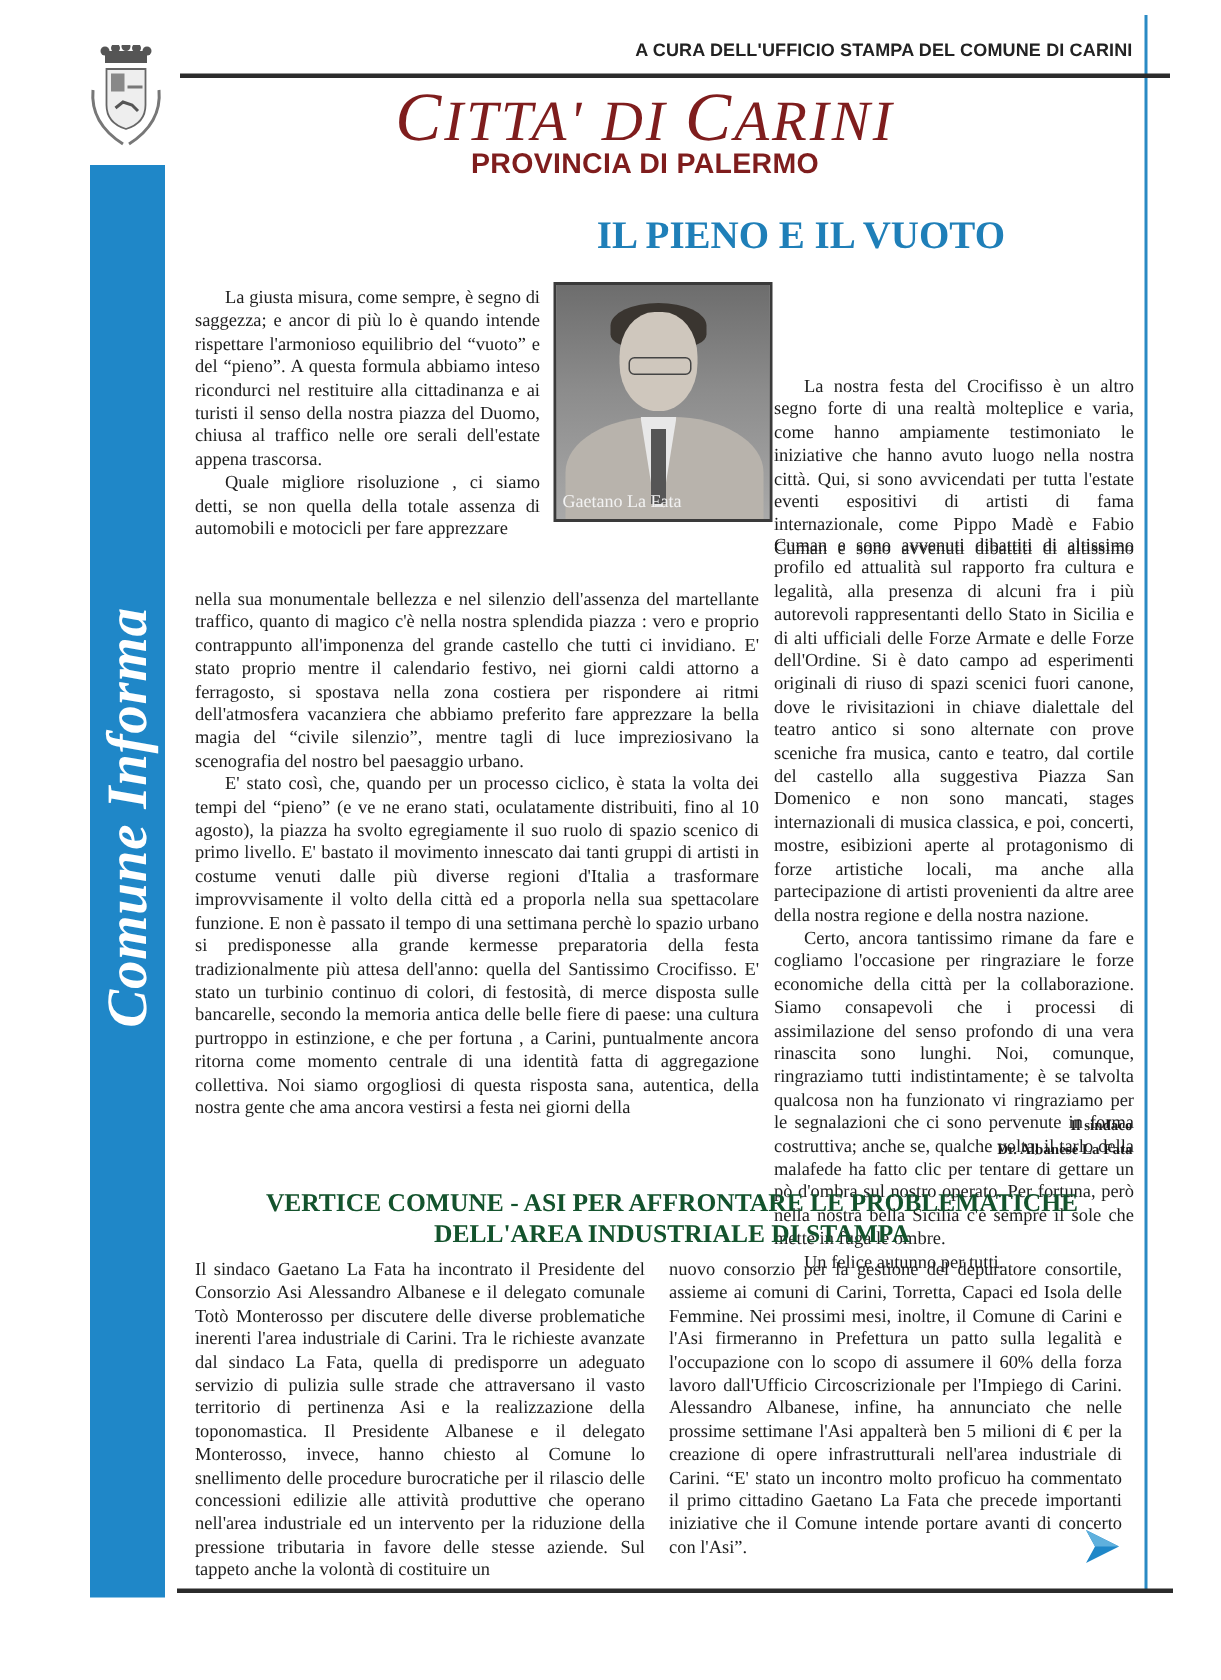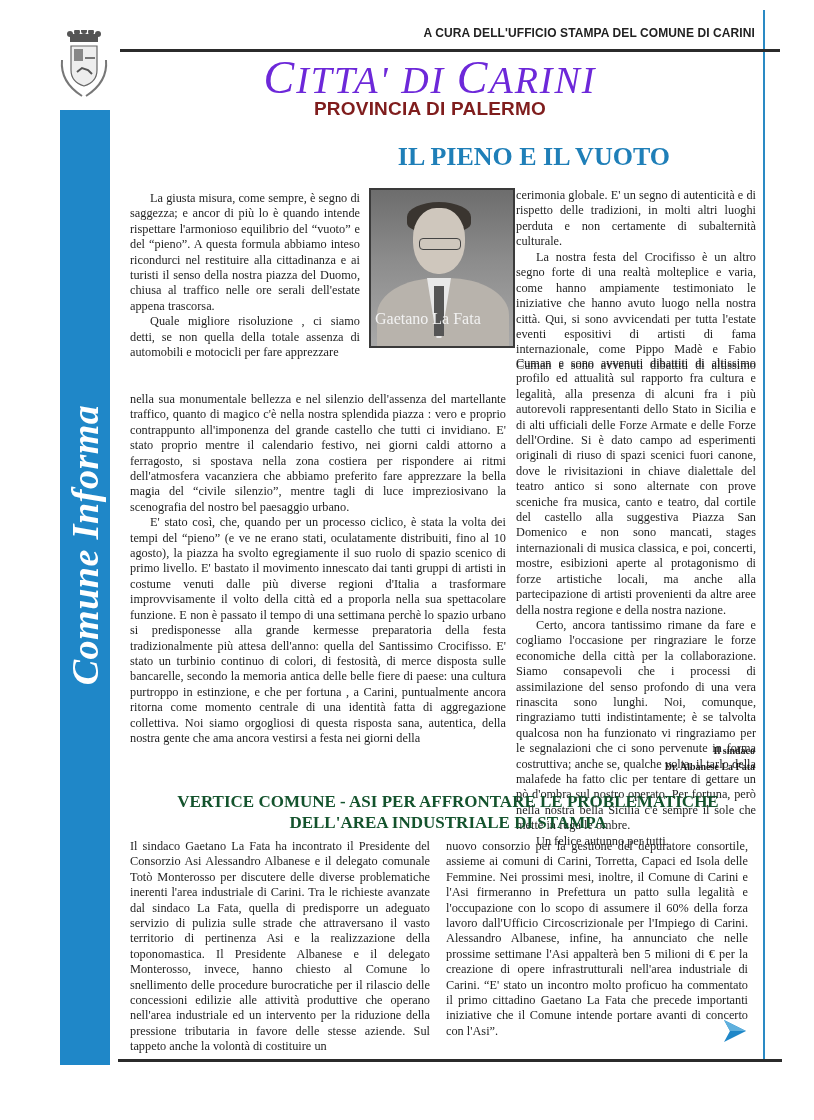--- a/index.html
+++ b/index.html
@@ -20,21 +20,21 @@
   .side-text {
     position: absolute; left: 60px; top: 400px; width: 50px; height: 290px;
     display: flex; align-items: center; justify-content: center;
   }
   .side-text span {
     transform: rotate(-90deg); white-space: nowrap; color: #fff;
     font-family: "Liberation Serif", serif; font-style: italic; font-weight: bold; font-size: 38px; letter-spacing: 0.5px;
   }
   .masthead { position: absolute; left: 190px; top: 58px; width: 480px; text-align: center; }
   .mast-title {
-    font-family: "Liberation Serif", serif; font-style: italic; font-size: 38px; color: #6d28d9; letter-spacing: 2px; line-height: 40px;
+    font-family: "Liberation Serif", serif; font-style: italic; font-size: 38px; color: #7f1d1d; letter-spacing: 2px; line-height: 40px;
   }
   .mast-title .big { font-size: 46px; }
   .mast-sub {
     font-family: "Liberation Sans", sans-serif; font-weight: bold; font-size: 19px; color: #7f1d1d; margin-top: -2px; letter-spacing: 0.2px;
   }
   .headline1 {
     position: absolute; left: 200px; top: 142px; width: 470px; text-align: right;
     font-family: "Liberation Serif", serif; font-weight: bold; font-size: 26px; color: #1f7fb8;
   }
   .col {
@@ -48,21 +48,21 @@
     position: absolute; left: 369px; top: 188px; width: 142px; height: 156px;
     background: linear-gradient(180deg, #6d6d6d 0%, #8c8c8c 45%, #a9a9a9 100%); border: 2px solid #3a3a3a; overflow: hidden;
   }
   .photo .head { position: absolute; left: 42px; top: 18px; width: 52px; height: 66px; border-radius: 45% 45% 48% 48%; background: #cfc7bd; }
   .photo .hair { position: absolute; left: 36px; top: 12px; width: 64px; height: 30px; border-radius: 50% 50% 30% 30%; background: #3a3530; }
   .photo .glasses { position: absolute; left: 48px; top: 48px; width: 40px; height: 10px; border: 1.5px solid #444; border-radius: 4px; }
   .photo .body { position: absolute; left: 6px; top: 88px; width: 132px; height: 80px; border-radius: 46% 46% 0 0; background: #b8b3ac; }
   .photo .shirt { position: absolute; left: 56px; top: 88px; width: 24px; height: 60px; background: #e8e8e8; clip-path: polygon(0 0, 100% 0, 60% 100%, 40% 100%); }
   .photo .tie { position: absolute; left: 63px; top: 96px; width: 10px; height: 50px; background: #555; }
   .photo-caption {
-    position: absolute; left: 4px; bottom: 18px; color: #f2f2f2; font-size: 16px; font-family: "Liberation Serif", serif;
+    position: absolute; left: 4px; bottom: 4px; color: #f2f2f2; font-size: 12px; font-family: "Liberation Serif", serif;
   }
   .signature { position: absolute; left: 560px; top: 743px; width: 195px; text-align: right; font-weight: bold; font-size: 10px; line-height: 16px; }
   .headline2 {
     position: absolute; left: 128px; top: 791px; width: 640px; text-align: center;
     font-family: "Liberation Serif", serif; font-weight: bold; font-size: 17px; line-height: 21px; color: #14532d;
   }
   .col3 { left: 130px; top: 839px; width: 300px; }
   .col4 { left: 446px; top: 839px; width: 302px; }
   .col3 p, .col4 p { text-indent: 0; }
   .arrow { position: absolute; left: 722px; top: 1018px; width: 26px; height: 26px; }
@@ -119,23 +119,20 @@
     <div class="head"></div>
     <div class="glasses"></div>
     <div class="photo-caption">Gaetano La Fata</div>
   </div>
 
   <div class="col col1b" style="top:392px;">
     <p style="text-indent:0">nella sua monumentale bellezza e nel silenzio dell'assenza del martellante traffico, quanto di magico c'è nella nostra splendida piazza : vero e proprio contrappunto all'imponenza del grande castello che tutti ci invidiano. E' stato proprio mentre il calendario festivo, nei giorni caldi attorno a ferragosto, si spostava nella zona costiera per rispondere ai ritmi dell'atmosfera vacanziera che abbiamo preferito fare apprezzare la bella magia del “civile silenzio”, mentre tagli di luce impreziosivano la scenografia del nostro bel paesaggio urbano.</p>
     <p>E' stato così, che, quando per un processo ciclico, è stata la volta dei tempi del “pieno” (e ve ne erano stati, oculatamente distribuiti, fino al 10 agosto), la piazza ha svolto egregiamente il suo ruolo di spazio scenico di primo livello. E' bastato il movimento innescato dai tanti gruppi di artisti in costume venuti dalle più diverse regioni d'Italia a trasformare improvvisamente il volto della città ed a proporla nella sua spettacolare funzione. E non è passato il tempo di una settimana perchè lo spazio urbano si predisponesse alla grande kermesse preparatoria della festa tradizionalmente più attesa dell'anno: quella del Santissimo Crocifisso. E' stato un turbinio continuo di colori, di festosità, di merce disposta sulle bancarelle, secondo la memoria antica delle belle fiere di paese: una cultura purtroppo in estinzione, e che per fortuna , a Carini, puntualmente ancora ritorna come momento centrale di una identità fatta di aggregazione collettiva. Noi siamo orgogliosi di questa risposta sana, autentica, della nostra gente che ama ancora vestirsi a festa nei giorni della</p>
   </div>
 
-  <div class="col col2">
-    <p style="text-indent:0">cerimonia globale. E' un segno di autenticità e di rispetto delle tradizioni, in molti altri luoghi perduta e non certamente di subalternità culturale.</p>
-  </div>
 
   <div class="col" style="left:516px; top:250px; width:240px; height:120px; overflow:hidden;">
     <p>La nostra festa del Crocifisso è un altro segno forte di una realtà molteplice e varia, come hanno ampiamente testimoniato le iniziative che hanno avuto luogo nella nostra città. Qui, si sono avvicendati per tutta l'estate eventi espositivi di artisti di fama internazionale, come Pippo Madè e Fabio Cuman e sono avvenuti dibattiti di altissimo profilo ed attualità sul rapporto fra cultura e legalità, alla presenza di alcuni fra i più autorevoli rappresentanti dello Stato in Sicilia e di alti ufficiali delle Forze Armate e delle Forze dell'Ordine. Si è dato campo ad esperimenti originali di riuso di spazi scenici fuori canone, dove le rivisitazioni in chiave dialettale del teatro antico si sono alternate con prove sceniche fra musica, canto e teatro, dal cortile del castello alla suggestiva Piazza San Domenico e non sono mancati, stages internazionali di musica classica, e poi, concerti, mostre, esibizioni aperte al protagonismo di forze artistiche locali, ma anche alla partecipazione di artisti provenienti da altre aree della nostra regione e della nostra nazione.</p>
   </div>
 
   <div class="col" style="left:516px; top:356px; width:240px;">
     <p style="text-indent:0">Cuman e sono avvenuti dibattiti di altissimo profilo ed attualità sul rapporto fra cultura e legalità, alla presenza di alcuni fra i più autorevoli rappresentanti dello Stato in Sicilia e di alti ufficiali delle Forze Armate e delle Forze dell'Ordine. Si è dato campo ad esperimenti originali di riuso di spazi scenici fuori canone, dove le rivisitazioni in chiave dialettale del teatro antico si sono alternate con prove sceniche fra musica, canto e teatro, dal cortile del castello alla suggestiva Piazza San Domenico e non sono mancati, stages internazionali di musica classica, e poi, concerti, mostre, esibizioni aperte al protagonismo di forze artistiche locali, ma anche alla partecipazione di artisti provenienti da altre aree della nostra regione e della nostra nazione.</p>
     <p>Certo, ancora tantissimo rimane da fare e cogliamo l'occasione per ringraziare le forze economiche della città per la collaborazione. Siamo consapevoli che i processi di assimilazione del senso profondo di una vera rinascita sono lunghi. Noi, comunque, ringraziamo tutti indistintamente; è se talvolta qualcosa non ha funzionato vi ringraziamo per le segnalazioni che ci sono pervenute in forma costruttiva; anche se, qualche volta, il tarlo della malafede ha fatto clic per tentare di gettare un pò d'ombra sul nostro operato. Per fortuna, però nella nostra bella Sicilia c'è sempre il sole che mette in fuga le ombre.</p>
     <p>Un felice autunno per tutti.</p>
   </div>

